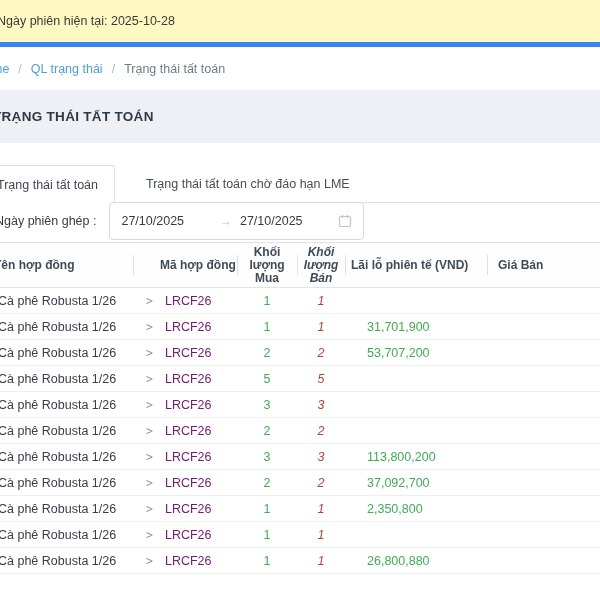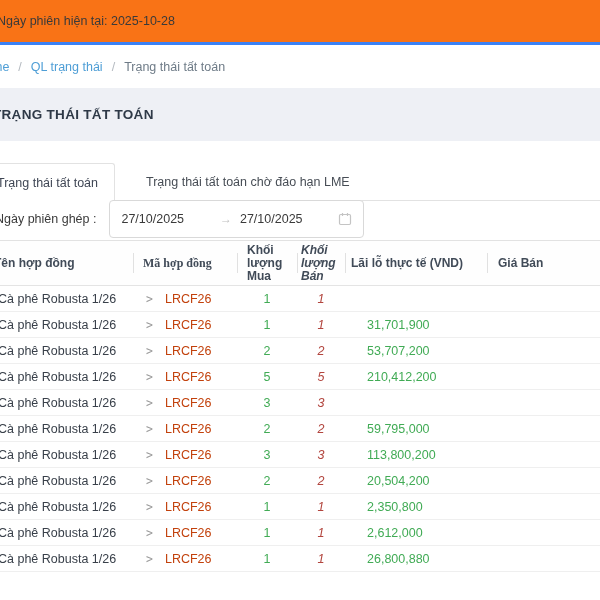--- a/index.html
+++ b/index.html
@@ -6,21 +6,21 @@
   body{
     width:600px;height:600px;overflow:hidden;position:relative;
     background:#fff;
     font-family:"Liberation Sans","DejaVu Sans",sans-serif;
     color:#3a4048;
     --positive:#41ab55;
     --negative:#b2453e;
     --link:#4e9ed6;
   }
   
-  .topbar{height:42px;border-bottom:3px solid #3b82f6;display:flex;align-items:center;background:#f97316;}
+  .topbar{height:42px;border-bottom:5px solid #3b82f6;display:flex;align-items:center;background:#fef9c3;}
   .topbar-text{margin-left:-3px;font-size:12.5px;color:#3a3a3a;white-space:nowrap;}
   
   .breadcrumb-row{height:43px;display:flex;align-items:center;font-size:12.5px;white-space:nowrap;}
   .breadcrumb-row .crumb-link{color:var(--link);text-decoration:none;cursor:pointer;}
   .breadcrumb-row .crumb-first{margin-left:-24px;}
   .breadcrumb-row .crumb-sep{color:#b4bac0;margin:0 9px;}
   .breadcrumb-row .crumb-current{color:#6e7b87;}
   
   .title-bar{height:53px;background:#eef0f5;display:flex;align-items:center;}
   .page-title{margin-left:-7px;font-size:13.5px;font-weight:bold;color:#2e3947;letter-spacing:.3px;white-space:nowrap;}
@@ -46,32 +46,32 @@
   .cal-icon svg{display:block;}
   
   .table{margin-top:3px;width:650px;border-top:1px solid #e2e2e2;font-size:12.5px;}
   .thead{display:flex;height:44px;align-items:center;border-bottom:1px solid #e4e4e4;font-weight:bold;font-size:12px;color:#414b58;background:#fefefe;}
   .th,.td{flex:none;box-sizing:border-box;position:relative;overflow:hidden;}
   .c0{width:133px;} .c1{width:104px;} .c2{width:60px;} .c3{width:48px;font-style:italic;}
   .c4{width:142px;} .c5{width:75px;} .c6{width:88px;}
   .th{display:flex;align-items:center;height:100%;line-height:13px;}
   .th.sep::before{content:"";position:absolute;left:0;top:12px;width:1px;height:20px;background:#e1e1e1;}
   .th.c0 span{margin-left:-6px;white-space:nowrap;}
-  .th.c1{padding-left:10px;font-family:Liberation Serif, serif;}
-  .th.c2,.th.c3{justify-content:center;}
+  .th.c1{padding-left:27px;}
+  .th.c2,.th.c3{justify-content:center;text-align:center;}
   .th.c2 span,.th.c3 span{width:40px;}
   .th.c4{padding-left:6px;white-space:nowrap;}
   .th.c5{justify-content:center;}
   .th.c6{padding-left:11px;white-space:nowrap;}
   .trow{display:flex;height:25px;align-items:center;border-bottom:1px solid #efefef;color:#39404a;}
   .td{display:flex;align-items:center;height:100%;}
   .td.c0 span{margin-left:-2px;white-space:nowrap;}
   .td.c1{padding-left:13px;}
   .expand-caret{color:#9a9a9a;font-size:11.5px;margin-right:12px;cursor:pointer;font-family:"DejaVu Sans Mono",monospace;}
-  .code-text{color:#c2410c;}
+  .code-text{color:#701a75;}
   .td.c2,.td.c3{justify-content:center;}
   .td.c2{color:var(--positive);}
   .td.c3{color:var(--negative);}
   .td.c4{padding-left:22px;color:var(--positive);}
 </style>
 </head>
 <body style="--positive: #41ab55; --negative: #b2453e; --link: #4e9ed6;">
 
 <div class="topbar">
   <span class="topbar-text">Ngày phiên hiện tại: 2025-10-28</span>
@@ -122,21 +122,21 @@
     <div class="th c1 sep">
         <span>Mã hợp đồng</span>
       </div>
     <div class="th c2 sep">
         <span>Khối lượng Mua</span>
       </div>
     <div class="th c3 sep">
         <span>Khối lượng Bán</span>
       </div>
     <div class="th c4 sep">
-        <span>Lãi lỗ thực tế (VND)</span>
+        <span>Lãi lỗ phiên tế (VND)</span>
       </div>
     <div class="th c6 sep">
         <span>Giá Bán</span>
       </div>
   </div>
   <div id="table-body">
   <div class="trow">
     <div class="td c0">
           <span>Cà phê Robusta 1/26</span>
         </div>
@@ -183,21 +183,20 @@
   <div class="trow">
     <div class="td c0">
           <span>Cà phê Robusta 1/26</span>
         </div>
     <div class="td c1">
       <span class="expand-caret">&gt;</span>
       <span class="code-text">LRCF26</span>
     </div>
     <div class="td c2">5</div>
     <div class="td c3">5</div>
-    <div class="td c4">210,412,200</div>
     <div class="td c5"></div>
     <div class="td c6"></div>
   </div>
 
   <div class="trow">
     <div class="td c0">
           <span>Cà phê Robusta 1/26</span>
         </div>
     <div class="td c1">
       <span class="expand-caret">&gt;</span>
@@ -212,21 +211,20 @@
   <div class="trow">
     <div class="td c0">
           <span>Cà phê Robusta 1/26</span>
         </div>
     <div class="td c1">
       <span class="expand-caret">&gt;</span>
       <span class="code-text">LRCF26</span>
     </div>
     <div class="td c2">2</div>
     <div class="td c3">2</div>
-    <div class="td c4">59,795,000</div>
     <div class="td c5"></div>
     <div class="td c6"></div>
   </div>
 
   <div class="trow">
     <div class="td c0">
           <span>Cà phê Robusta 1/26</span>
         </div>
     <div class="td c1">
       <span class="expand-caret">&gt;</span>
@@ -242,21 +240,21 @@
   <div class="trow">
     <div class="td c0">
           <span>Cà phê Robusta 1/26</span>
         </div>
     <div class="td c1">
       <span class="expand-caret">&gt;</span>
       <span class="code-text">LRCF26</span>
     </div>
     <div class="td c2">2</div>
     <div class="td c3">2</div>
-    <div class="td c4">20,504,200</div>
+    <div class="td c4">37,092,700</div>
     <div class="td c5"></div>
     <div class="td c6"></div>
   </div>
 
   <div class="trow">
     <div class="td c0">
           <span>Cà phê Robusta 1/26</span>
         </div>
     <div class="td c1">
       <span class="expand-caret">&gt;</span>
@@ -272,21 +270,20 @@
   <div class="trow">
     <div class="td c0">
           <span>Cà phê Robusta 1/26</span>
         </div>
     <div class="td c1">
       <span class="expand-caret">&gt;</span>
       <span class="code-text">LRCF26</span>
     </div>
     <div class="td c2">1</div>
     <div class="td c3">1</div>
-    <div class="td c4">2,612,000</div>
     <div class="td c5"></div>
     <div class="td c6"></div>
   </div>
 
   <div class="trow">
     <div class="td c0">
           <span>Cà phê Robusta 1/26</span>
         </div>
     <div class="td c1">
       <span class="expand-caret">&gt;</span>

